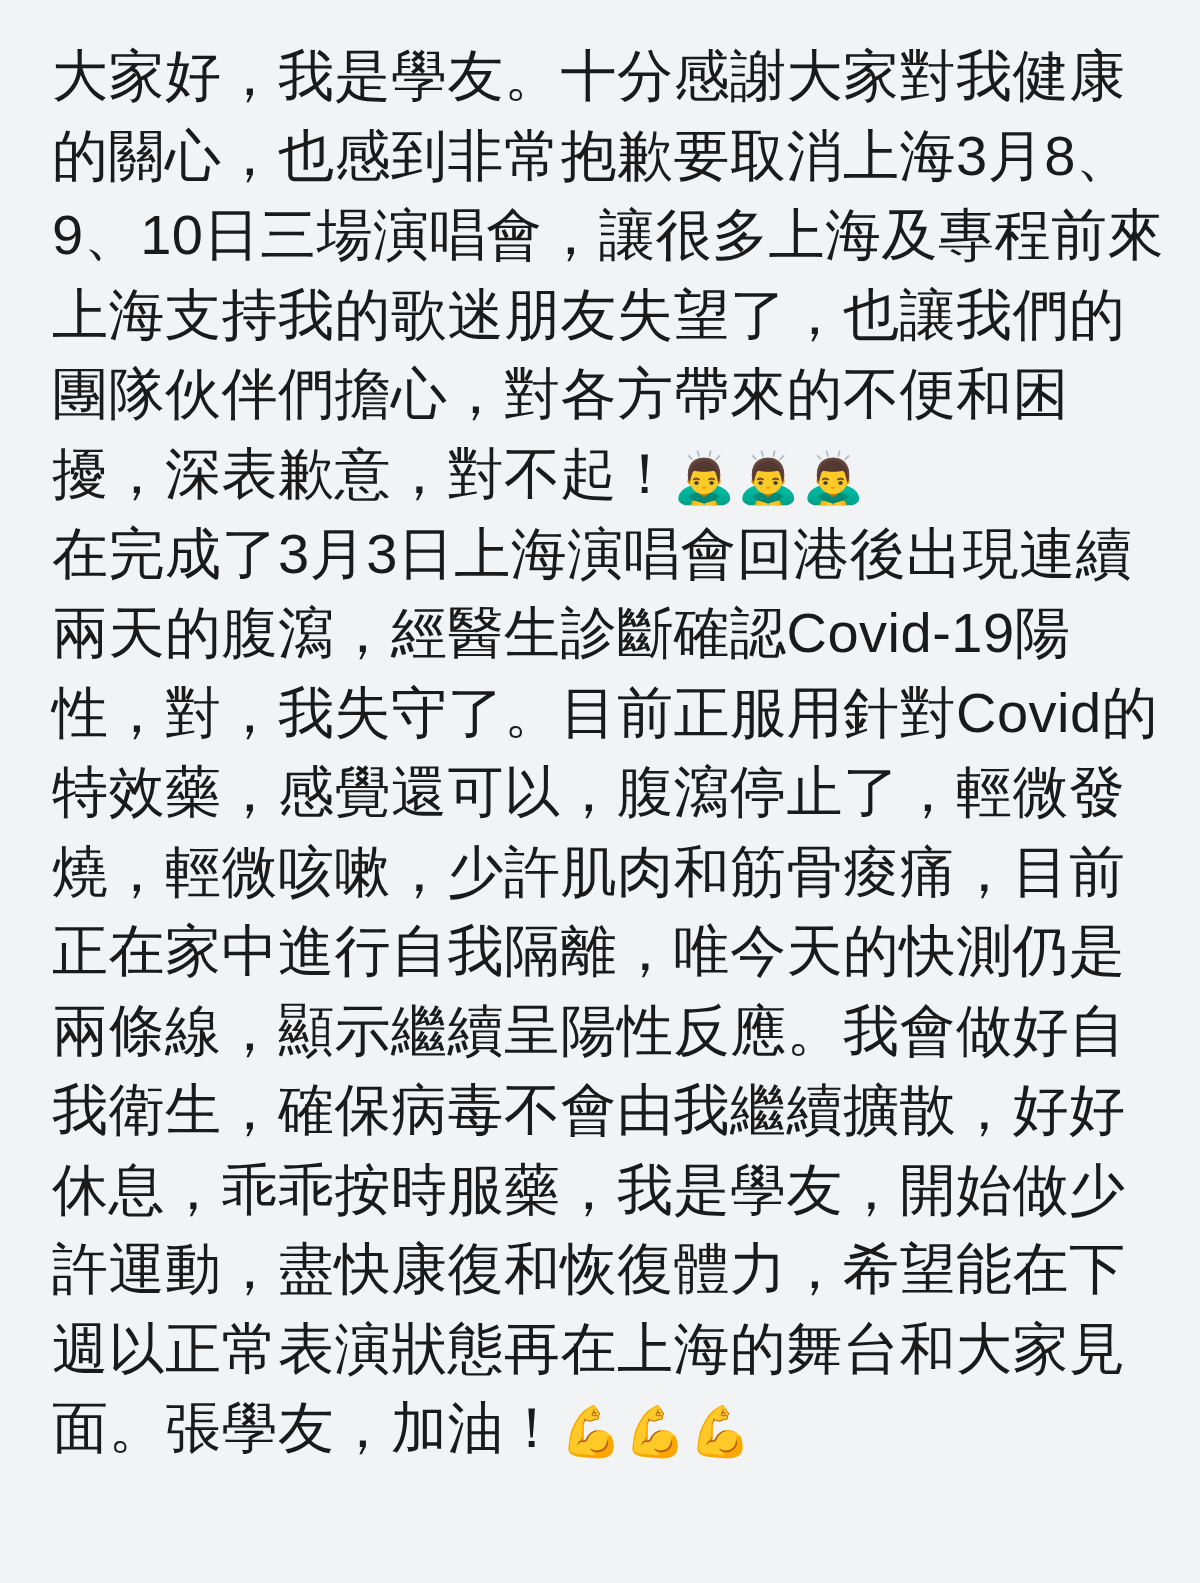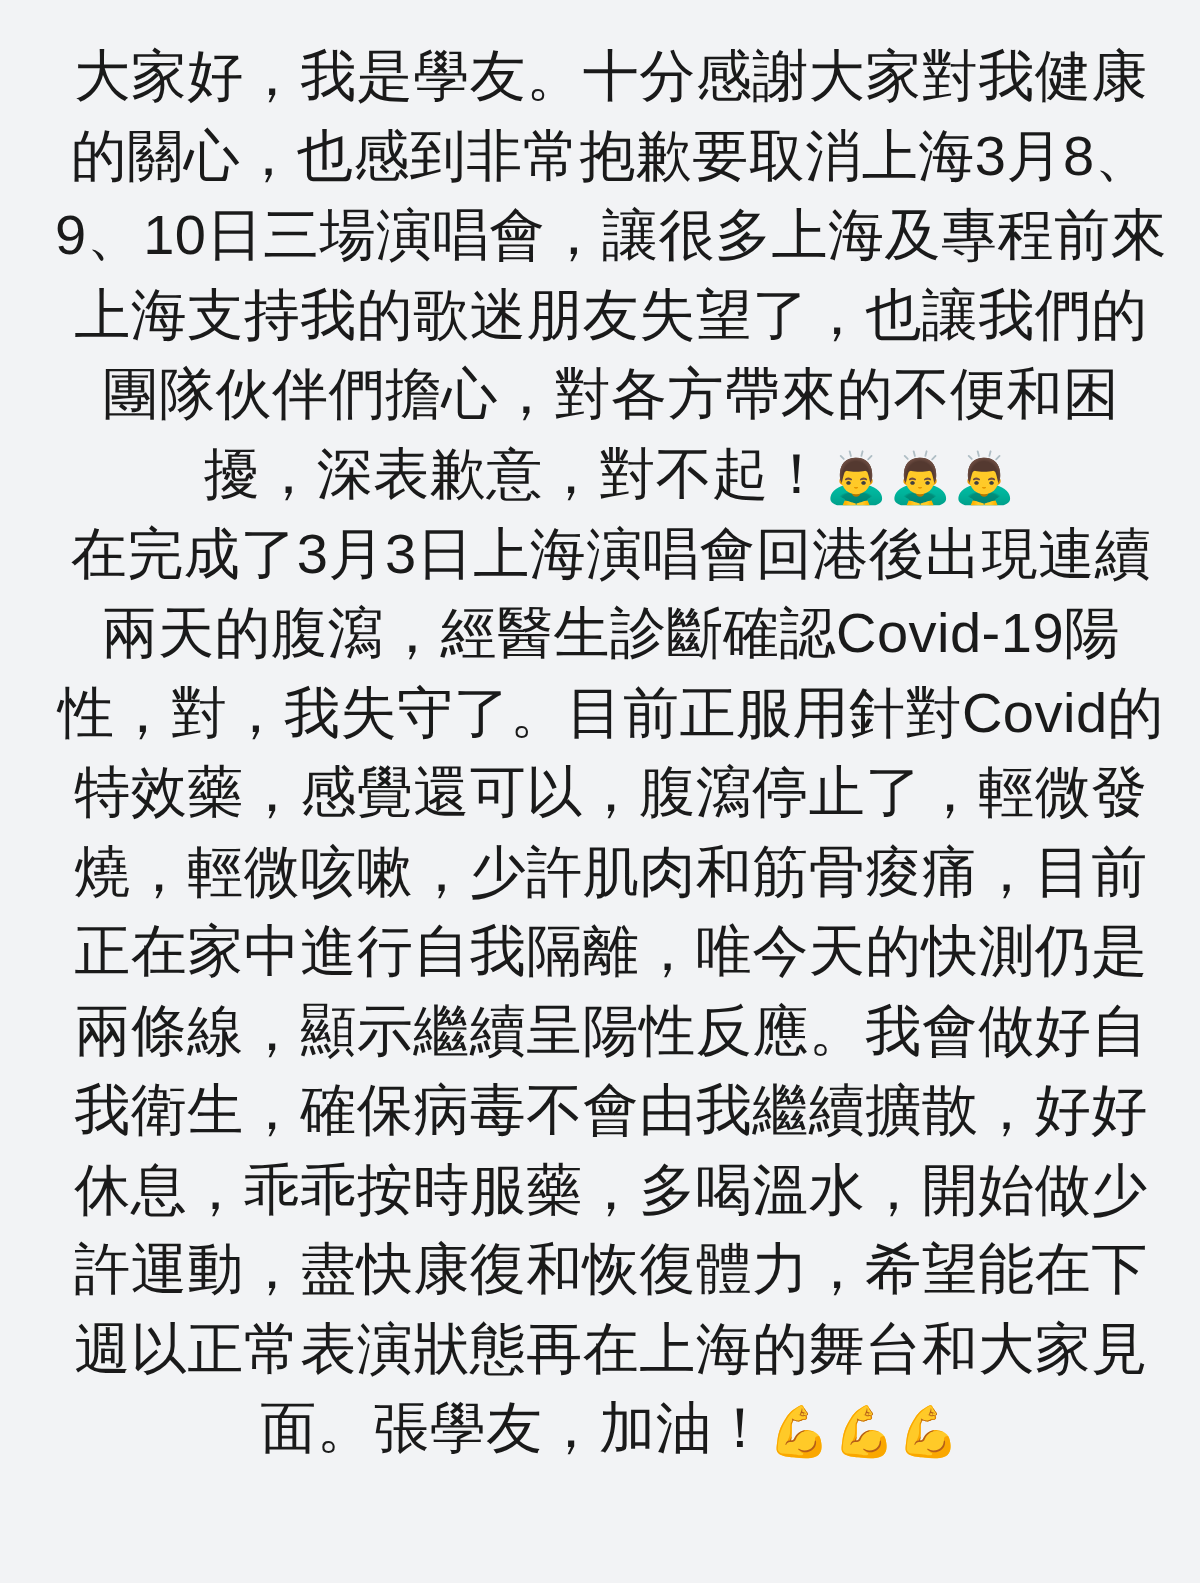--- a/index.html
+++ b/index.html
@@ -19,36 +19,36 @@
     width: 1200px;
     height: 1583px;
     background: #f2f3f5;
     padding: 36px 30px 20px 52px;
   }
   .statement {
     color: #1a1a1a;
     font-size: 56px;
     line-height: 1.42;
     letter-spacing: 0.5px;
-    text-align: center;
+    text-align: left;
     word-break: break-all;
     font-weight: 400;
   }
   .para {
     margin: 0;
     padding: 0;
   }
   .emoji {
     font-family: "DejaVu Sans", sans-serif;
     font-size: 50px;
     letter-spacing: 2px;
     vertical-align: -2px;
   }
 </style>
 </head>
 <body>
 
 <div class="page">
   <div class="statement">
     <p class="para"><span>大家好，我是學友。十分感謝大家對我健康的關心，也感到非常抱歉要取消上海3月8、9、10日三場演唱會，讓很多上海及專程前來上海支持我的歌迷朋友失望了，也讓我們的團隊伙伴們擔心，對各方帶來的不便和困擾，深表歉意，對不起！</span><span class="emoji">🙇‍♂️🙇‍♂️🙇‍♂️</span></p>
-    <p class="para"><span>在完成了3月3日上海演唱會回港後出現連續兩天的腹瀉，經醫生診斷確認Covid-19陽性，對，我失守了。目前正服用針對Covid的特效藥，感覺還可以，腹瀉停止了，輕微發燒，輕微咳嗽，少許肌肉和筋骨痠痛，目前正在家中進行自我隔離，唯今天的快測仍是兩條線，顯示繼續呈陽性反應。我會做好自我衛生，確保病毒不會由我繼續擴散，好好休息，乖乖按時服藥，多喝溫水，開始做少許運動，盡快康復和恢復體力，希望能在下週以正常表演狀態再在上海的舞台和大家見面。張學友，加油！</span><span class="emoji">💪💪💪</span></p>
+    <p class="para"><span>在完成了3月3日上海演唱會回港後出現連續兩天的腹瀉，經醫生診斷確認Covid-19陽性，對，我失守了。目前正服用針對Covid的特效藥，感覺還可以，腹瀉停止了，輕微發燒，輕微咳嗽，少許肌肉和筋骨痠痛，目前正在家中進行自我隔離，唯今天的快測仍是兩條線，顯示繼續呈陽性反應。我會做好自我衛生，確保病毒不會由我繼續擴散，好好休息，乖乖按時服藥，我是學友，開始做少許運動，盡快康復和恢復體力，希望能在下週以正常表演狀態再在上海的舞台和大家見面。張學友，加油！</span><span class="emoji">💪💪💪</span></p>
   </div>
 </div>
 
 </body></html>

